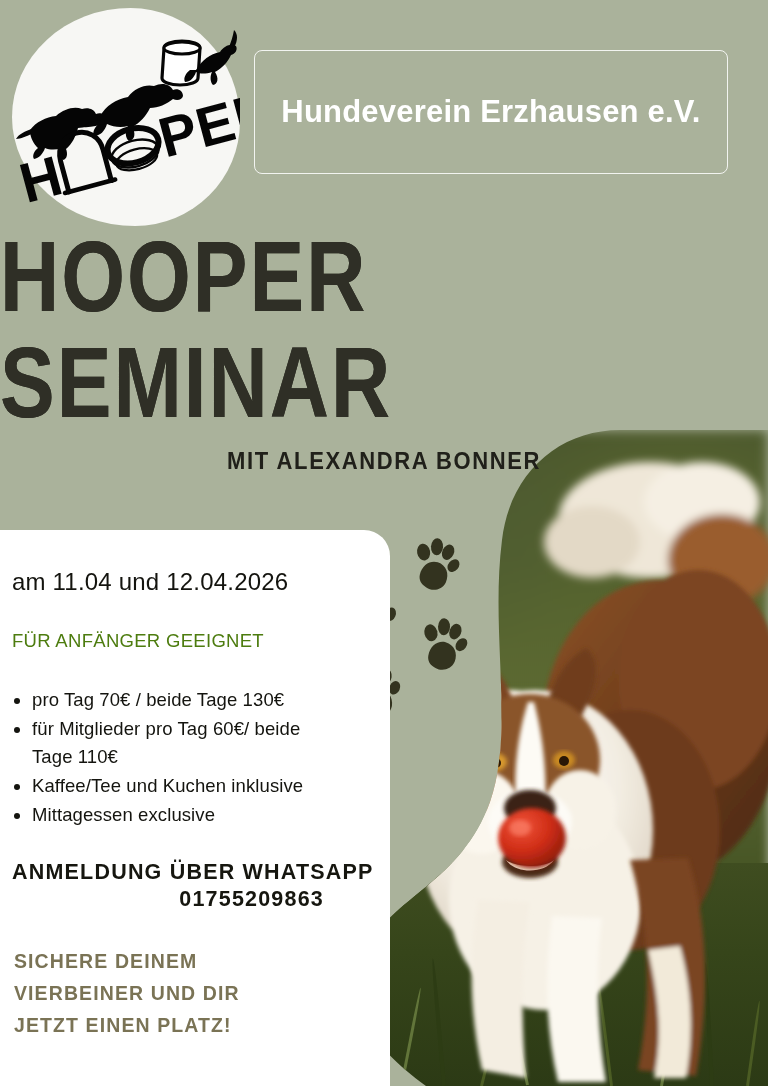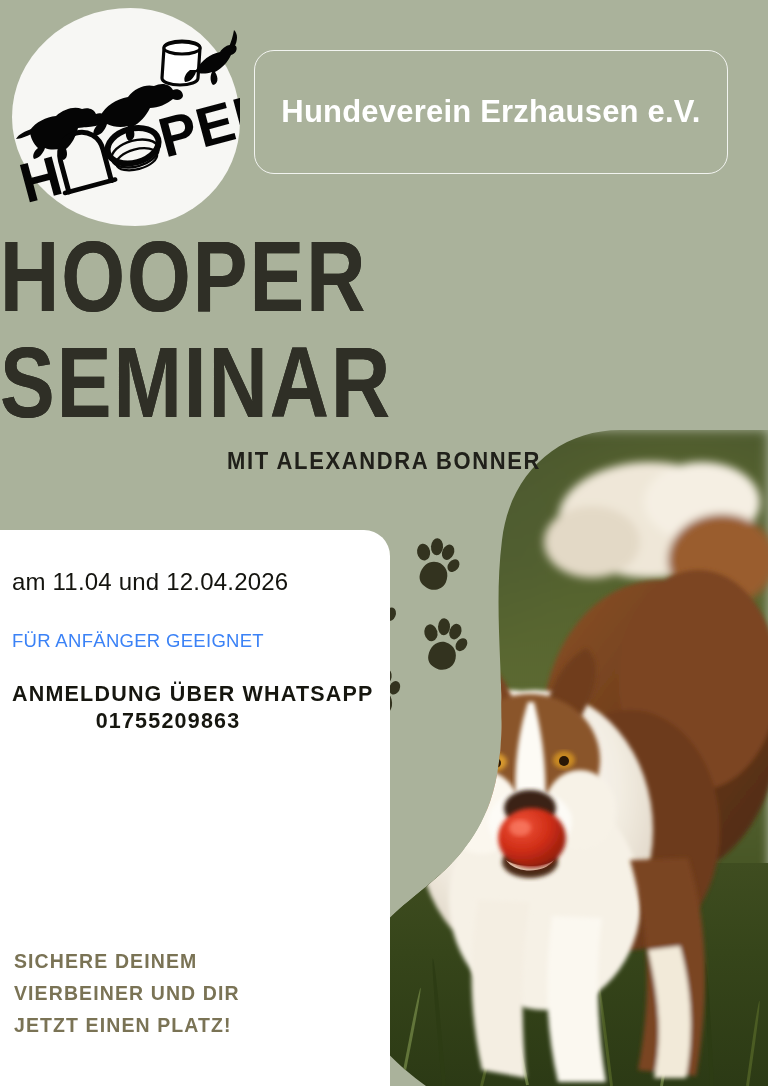--- a/index.html
+++ b/index.html
@@ -63,21 +63,21 @@
     position:absolute;left:12px;top:8px;width:228px;height:218px;
     background:#f7f7f4;
     border-radius:52% 48% 46% 54% / 50% 52% 48% 50%;
   }
   .logo-art{position:absolute;left:12px;top:8px;width:228px;height:218px;}
 
   
   .club-box{
     position:absolute;left:254px;top:50px;width:474px;height:124px;
     border:1.6px solid rgba(255,255,255,.85);
-    border-radius:20px;
+    border-radius:8px;
     display:flex;align-items:center;justify-content:center;
     box-sizing:border-box;
   }
   .club-name{
     color:#ffffff;
     font-size:31px;
     font-weight:bold;
     letter-spacing:.2px;
     white-space:nowrap;
     font-family:"Liberation Sans", sans-serif;
@@ -123,39 +123,39 @@
   .date-line{
     font-family:Liberation Sans, sans-serif;
     font-size:24px;
     color:#14140f;
     letter-spacing:.2px;
     white-space:nowrap;
   }
   .note-line{
     margin-top:34px;
     font-size:18.5px;
-    color:#3b82f6;
+    color:#4d7c0f;
     letter-spacing:.3px;
     white-space:nowrap;
   }
   ul.bullets{
     margin:34px 0 0 0;
     padding-left:20px;
     list-style:disc;
   }
   ul.bullets li{
     font-size:18.5px;
     color:#14140f;
     line-height:1.52;
     margin-bottom:1px;
     letter-spacing:.1px;
   }
   .whatsapp{
     margin-top:30px;
-    text-align:center;
+    text-align:right;
     width:312px;
   }
   .wa-line{
     font-weight:bold;
     font-size:21.5px;
     color:#16160f;
     letter-spacing:1.2px;
     transform:scaleY(1.05);
     white-space:nowrap;
   }
@@ -396,20 +396,26 @@
       <ellipse cx="41" cy="24" rx="5.2" ry="7" transform="rotate(28 41 24)"></ellipse>
       <path d="M10 40 C 10 29 18 23 25 24 C 34 25 39 33 37 42 C 35 50 26 54 19 51 C 13 49 10 45 10 40 Z"></path>
     </g>
       </svg>
   </div>
 
   <div class="info-card">
     <div class="info-body">
       <div class="date-line">am 11.04 und 12.04.2026</div>
       <div class="note-line">FÜR ANFÄNGER GEEIGNET</div>
+      <ul class="bullets">
+        <li>pro Tag 70€ / beide Tage 130€</li>
+        <li>für Mitglieder pro Tag 60€/ beide Tage 110€</li>
+        <li>Kaffee/Tee und Kuchen inklusive</li>
+        <li>Mittagessen exclusive</li>
+      </ul>
       <div class="whatsapp">
         <div class="wa-line">ANMELDUNG ÜBER WHATSAPP</div>
         <div class="wa-num">01755209863</div>
       </div>
     </div>
   </div>
 
   <div class="cta">SICHERE DEINEM VIERBEINER UND DIR JETZT EINEN PLATZ!</div>
 
 </div>

